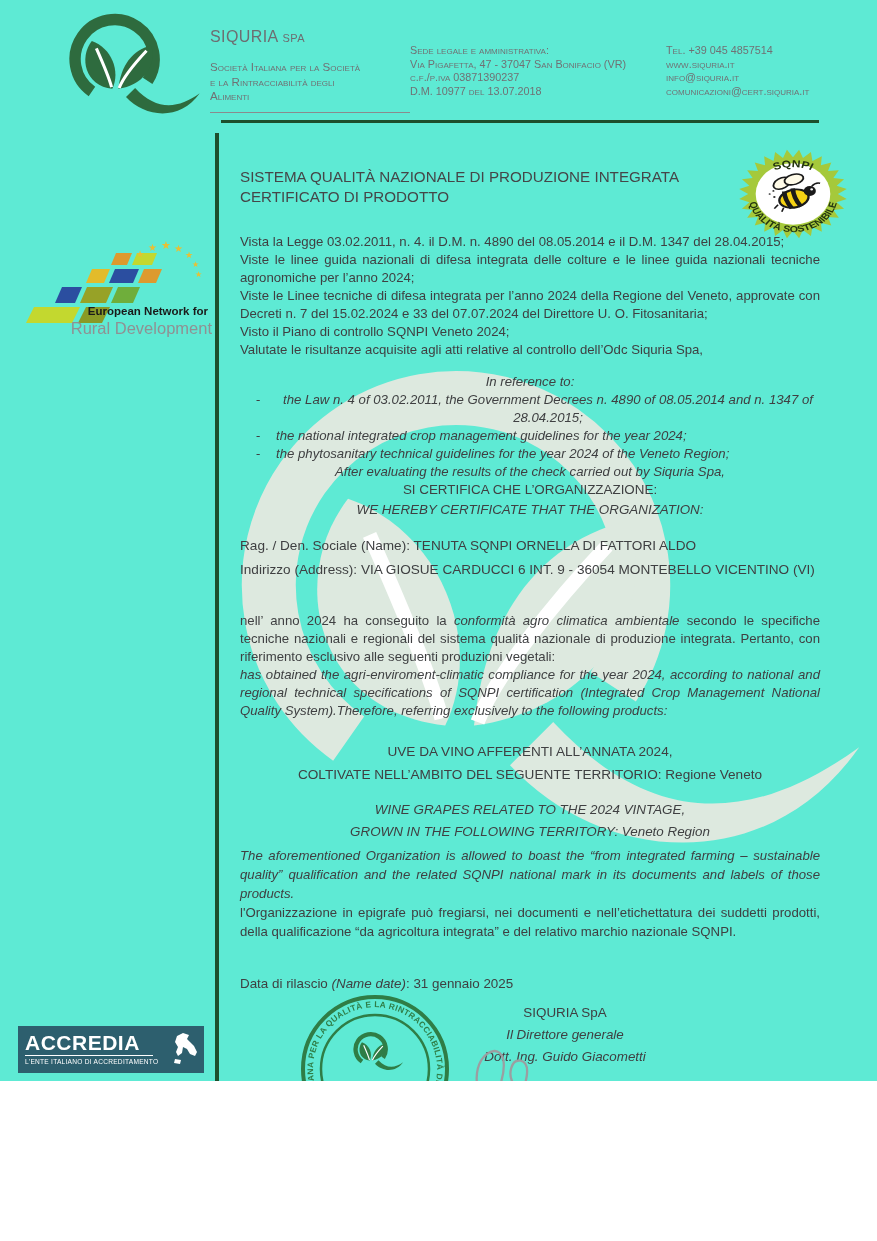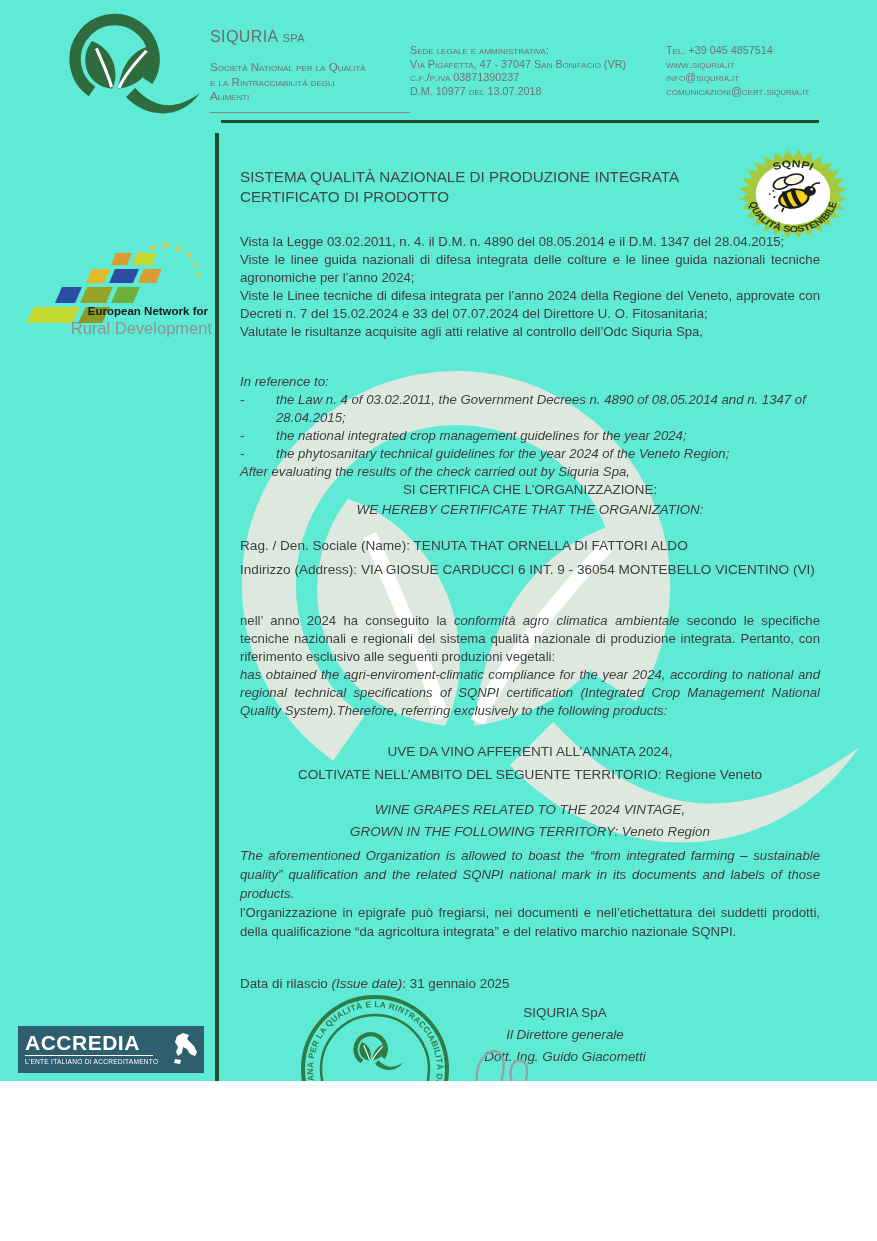--- a/index.html
+++ b/index.html
@@ -23,21 +23,21 @@
          line-height:20px;color:#454648;z-index:3;}
   .badge{left:737px;top:148px;z-index:4;}
   
   .eulogo{left:24px;top:241px;z-index:3;}
   
   #content{left:240px;top:228px;width:580px;height:790px;z-index:3;font-size:13.2px;line-height:18px;}
   .just{text-align:justify;}
   .it{font-style:italic;}
   .ctr{text-align:center;}
   .premise{position:absolute;top:5px;width:580px;}
-  .reference{position:absolute;top:145px;width:580px;font-style:italic;}
+  .reference{position:absolute;top:145px;width:580px;font-style:italic;text-align:center;}
   .ref-item{display:flex;}
   .ref-item .dash{width:36px;flex:none;}
   .certify{position:absolute;top:252px;width:580px;font-size:13.4px;line-height:20px;}
   .org{position:absolute;top:306px;width:580px;font-size:13.6px;line-height:24px;}
   .compliance{position:absolute;top:384px;width:580px;}
   .products{position:absolute;top:512px;width:580px;font-size:13.6px;}
   .products .itl{line-height:23px;}
   .products .enl{line-height:22px;margin-top:13px;font-size:13.4px;}
   .mark{position:absolute;top:618px;width:580px;line-height:19px;}
   .issue{position:absolute;top:747px;width:580px;font-size:13.4px;}
@@ -77,21 +77,21 @@
   <svg class="abs watermark" width="720" height="560" viewBox="0 0 200 150" preserveAspectRatio="xMidYMid meet">
     <use href="#siq-logo" width="200" height="150"></use>
   </svg>
 
   <svg class="abs logo" width="152" height="114" viewBox="0 0 200 150">
     <use href="#siq-logo" width="200" height="150"></use>
   </svg>
 
   <div class="abs hcol brand">SIQURIA spa</div>
   <div class="abs hcol company">
-    <div>Società National per la Qualità</div>
+    <div>Società Italiana per la Società</div>
     <div>e la Rintracciabilità degli</div>
     <div>Alimenti</div>
   </div>
   <div class="abs hcol addr">
     <div>Sede legale e amministrativa:</div>
     <div>Via Pigafetta, 47 - 37047 San Bonifacio (VR)</div>
     <div>c.f./p.iva 03871390237</div>
     <div>D.M. 10977 del 13.07.2018</div>
   </div>
   <div class="abs hcol contact">
@@ -162,20 +162,21 @@
     <text x="184" y="74" text-anchor="end" font-size="11.5" font-weight="bold" fill="#1a1a1a" font-family="Liberation Sans, sans-serif">European Network for</text>
     <text x="188" y="93" text-anchor="end" font-size="16.5" fill="#8f9193" font-family="Liberation Sans, sans-serif">Rural Development</text>
   </svg>
 
   <div id="content" class="abs">
 
     <div class="premise just">
       <div class="just">Vista la Legge 03.02.2011, n. 4. il D.M. n. 4890 del 08.05.2014 e il D.M. 1347 del 28.04.2015;</div>
       <div class="just">Viste le linee guida nazionali di difesa integrata delle colture e le linee guida nazionali tecniche agronomiche per l’anno 2024;</div>
       <div class="just">Viste le Linee tecniche di difesa integrata per l’anno 2024 della Regione del Veneto, approvate con Decreti n. 7 del 15.02.2024 e 33 del 07.07.2024 del Direttore U. O. Fitosanitaria;</div>
+      <div class="just">Visto il Piano di controllo SQNPI Veneto 2024;</div>
       <div class="just">Valutate le risultanze acquisite agli atti relative al controllo dell’Odc Siquria Spa,</div>
     </div>
 
     <div class="reference">
       <div>In reference to:</div>
       <div class="ref-item">
         <span class="dash">-</span>
         <span>the Law n. 4 of 03.02.2011, the Government Decrees n. 4890 of 08.05.2014 and n. 1347 of 28.04.2015;</span>
       </div>
       <div class="ref-item">
@@ -188,21 +189,21 @@
       </div>
       <div>After evaluating the results of the check carried out by Siquria Spa,</div>
     </div>
 
     <div class="certify ctr">
       <div>SI CERTIFICA CHE L’ORGANIZZAZIONE:</div>
       <div class="it">WE HEREBY CERTIFICATE THAT THE ORGANIZATION:</div>
     </div>
 
     <div class="org">
-      <div><span>Rag. / Den. Sociale (Name): </span><span>TENUTA THAT ORNELLA DI FATTORI ALDO</span></div>
+      <div><span>Rag. / Den. Sociale (Name): </span><span>TENUTA SQNPI ORNELLA DI FATTORI ALDO</span></div>
       <div><span>Indirizzo (Address): </span><span>VIA GIOSUE CARDUCCI 6 INT. 9 - 36054 MONTEBELLO VICENTINO (VI)</span></div>
     </div>
 
     <div class="compliance">
       <div class="just"><span>nell’ anno 2024 ha conseguito la </span><span class="it">conformità agro climatica ambientale</span><span> secondo le specifiche tecniche nazionali e regionali del sistema qualità nazionale di produzione integrata. Pertanto, con riferimento esclusivo alle seguenti produzioni vegetali:</span></div>
       <div class="just it">has obtained the agri-enviroment-climatic compliance for the year 2024, according to national and regional technical specifications of SQNPI certification (Integrated Crop Management National Quality System).Therefore, referring exclusively to the following products:</div>
     </div>
 
     <div class="products ctr">
       <div class="itl">
@@ -213,21 +214,21 @@
         <div>WINE GRAPES RELATED TO THE 2024 VINTAGE,</div>
         <div>GROWN IN THE FOLLOWING TERRITORY: Veneto Region</div>
       </div>
     </div>
 
     <div class="mark">
       <div class="just it">The aforementioned Organization is allowed to boast the “from integrated farming – sustainable quality” qualification and the related SQNPI national mark in its documents and labels of those products.</div>
       <div class="just">l'Organizzazione in epigrafe può fregiarsi, nei documenti e nell’etichettatura dei suddetti prodotti, della qualificazione “da agricoltura integrata” e del relativo marchio nazionale SQNPI.</div>
     </div>
 
-    <div class="issue"><span>Data di rilascio </span><span class="it">(Issue date)</span><span>: 31 gennaio 2025</span></div>
+    <div class="issue"><span>Data di rilascio </span><span class="it">(Name date)</span><span>: 31 gennaio 2025</span></div>
   </div>
 
   <div class="abs sigblock">
     <div>SIQURIA SpA</div>
     <div class="it">Il Direttore generale</div>
     <div class="it">Dott. Ing. Guido Giacometti</div>
   </div>
   <svg class="abs sigscript" width="205" height="95" viewBox="0 0 200 100">
     <path d="M30,60 C18,20 54,2 56,28 C58,52 34,96 24,78 C14,60 52,50 66,50 C60,40 64,24 74,26 C86,29 80,50 70,74 C61,94 50,100 50,86 C50,72 62,58 80,54 C88,52 90,57 88,62 C84,71 92,72 98,63 C102,57 107,55 108,60 C109,66 114,66 118,58 C121,52 126,52 127,58 C128,65 134,63 137,56 C139,51 144,51 145,57 C146,63 151,61 154,57 C158,52 166,51 170,52 L186,52 C191,52 193,55 189,57" fill="none" stroke="#9b9ea1" stroke-width="2.4" stroke-linecap="round"></path>
   </svg>

